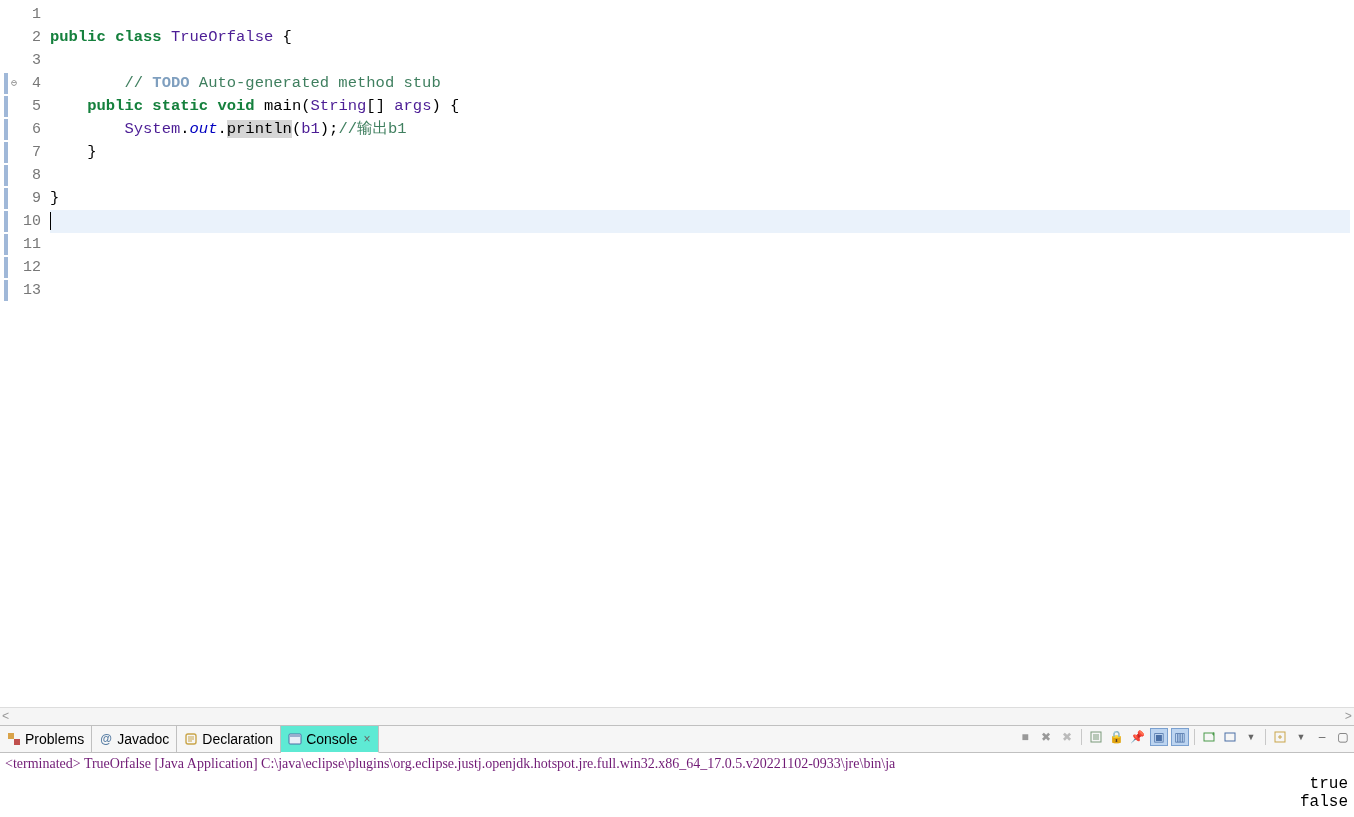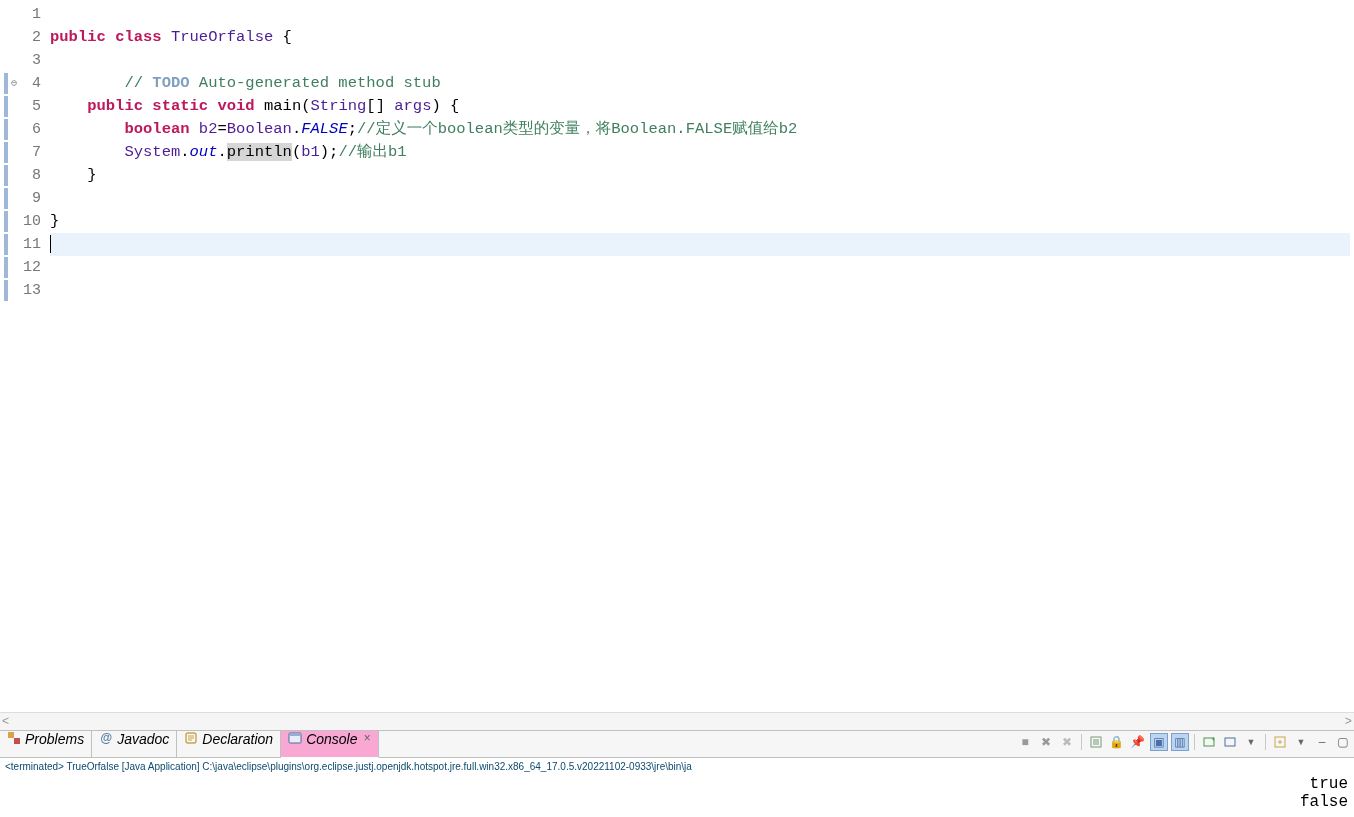--- a/index.html
+++ b/index.html
@@ -55,21 +55,21 @@
   }
   .code-line {
     height: 23px;
     line-height: 23px;
     white-space: pre;
     font-family: Consolas, "Courier New", monospace;
   }
   .code-line.current {
     background: #eaf2fb;
   }
-  .kw   { color: #be185d; font-weight: bold; }
+  .kw   { color: #15803d; font-weight: bold; }
   .id   { color: #4c1d95; }
   .mtd  { color: #000; }
   .fld  { color: #0000c0; font-style: italic; }
   .punc { color: #000; }
   .cmt  { color: #3f7f5f; }
   .todo { color: #7f9fbf; font-weight: bold; }
   .hl   { background: #d6d6d6; }
   .caret {
     display: inline-block;
     width: 0;
@@ -102,29 +102,29 @@
   .tab-bar {
     height: 27px;
     display: flex;
     align-items: stretch;
     background: #f6f6f6;
     border-bottom: 1px solid #c0c0c0;
     position: relative;
   }
   .tab {
     display: flex;
+    align-items: center;
     gap: 4px;
     padding: 0 7px;
     border-right: 1px solid #c0c0c0;
     cursor: pointer;
     background: #f6f6f6;
-    font-style: italic;
   }
   .tab.active {
-    background: #f9a8d4;
+    background: #5eead4;
     border-bottom: 1px solid #fff;
     margin-bottom: -1px;
   }
   .tab-icon { width: 14px; height: 14px; display: inline-flex; align-items: center; justify-content: center; font-size: 12px; }
   .tab .close { font-size: 12px; color: #666; margin-left: 2px; }
   .toolbar-right {
     position: absolute;
     right: 2px;
     top: 2px;
     display: flex;
@@ -136,23 +136,23 @@
     display: inline-flex;
     align-items: center;
     justify-content: center;
     font-size: 12px;
     cursor: pointer;
     color: #555;
   }
   .tb-sep { width: 1px; height: 16px; background: #c8c8c8; margin: 0 2px; }
   .console-header {
     padding: 3px 5px 1px 5px;
-    font-family: Liberation Sans, sans-serif;
-    font-size: 10px;
-    color: #0c4a6e;
+    font-family: Liberation Serif, serif;
+    font-size: 14px;
+    color: #701a75;
     white-space: nowrap;
     overflow: hidden;
   }
   .console-output {
     padding: 2px 6px 6px 6px;
     font-family: Consolas, "Courier New", monospace;
     font-size: 16px;
     color: #000;
     white-space: pre;
     text-align: right;
@@ -193,21 +193,20 @@
         <div class="line-row">12</div>
         <div class="line-row">13</div>
       </div>
   </div>
   <div class="code-area" id="code-area">
       <div class="code-line"></div>
       <div class="code-line"><span class="kw">public</span><span class=""> </span><span class="kw">class</span><span class=""> </span><span class="id">TrueOrfalse</span><span class=""> </span><span class="punc">{</span></div>
       <div class="code-line"></div>
       <div class="code-line"><span class="">        </span><span class="cmt">// </span><span class="todo">TODO</span><span class="cmt"> Auto-generated method stub</span></div>
       <div class="code-line"><span class="">    </span><span class="kw">public</span><span class=""> </span><span class="kw">static</span><span class=""> </span><span class="kw">void</span><span class=""> </span><span class="mtd">main</span><span class="punc">(</span><span class="id">String</span><span class="punc">[] </span><span class="id">args</span><span class="punc">) {</span></div>
-      <div class="code-line"><span class="">        </span><span class="kw">boolean</span><span class=""> </span><span class="id">b2</span><span class="punc">=</span><span class="id">Boolean</span><span class="punc">.</span><span class="fld">FALSE</span><span class="punc">;</span><span class="cmt">//定义一个boolean类型的变量，将Boolean.FALSE赋值给b2</span></div>
       <div class="code-line"><span class="">        </span><span class="id">System</span><span class="punc">.</span><span class="fld">out</span><span class="punc">.</span><span class="mtd hl">println</span><span class="punc">(</span><span class="id">b1</span><span class="punc">);</span><span class="cmt">//输出b1</span></div>
       <div class="code-line"><span class="punc">    }</span></div>
       <div class="code-line"></div>
       <div class="code-line"><span class="punc">}</span></div>
       <div class="code-line current"><span class="caret"></span></div>
     </div>
 </div>
 
 <div class="hscroll">
   <span class="arrow">&lt;</span>

